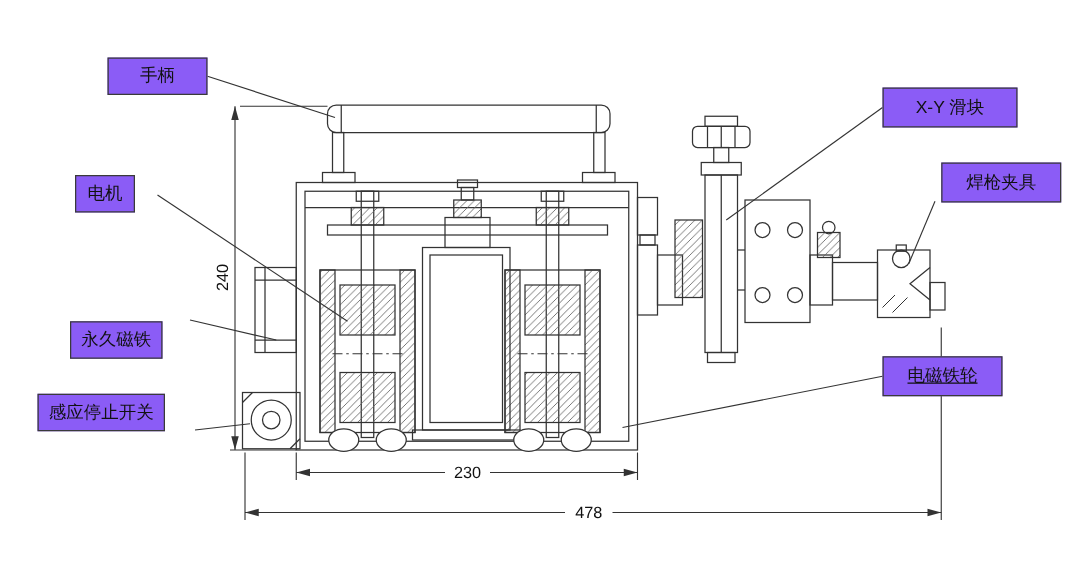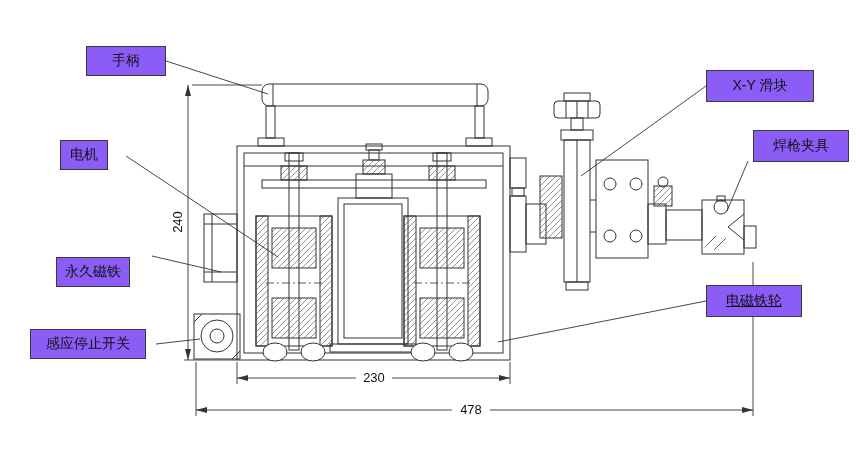--- a/index.html
+++ b/index.html
@@ -194,18 +194,18 @@
   <g fill="#111" stroke="none" font-size="13">
     <text x="179" y="222" text-anchor="middle" dominant-baseline="middle" transform="rotate(-90 179 222)">240</text>
     <text x="374" y="382" text-anchor="middle">230</text>
     <text x="471" y="414" text-anchor="middle">478</text>
   </g>
 </svg>
 
 <div class="label" style="left:86px;  top:46px;  width:80px;  height:30px;">手柄</div>
 <div class="label" style="left:60px;  top:140px; width:48px;  height:30px;">电机</div>
 <div class="label" style="left:56px;  top:257px; width:74px;  height:30px;">永久磁铁</div>
-<div class="label" style="left:30px;  top:329px; width:116px; height:30px;">感应停止开关</div>
+<div class="label" style="left:30px;  top:315px; width:102px; height:30px;">感应停止开关</div>
 <div class="label" style="left:706px; top:70px;  width:108px;  height:32px;">X-Y 滑块</div>
 <div class="label" style="left:706px; top:130px; width:96px;  height:32px;margin-left:47px;">焊枪夹具</div>
 <div class="label" style="left:706px; top:285px; width:96px;  height:32px;text-decoration:underline;">电磁铁轮</div>
 
 </div>
 
 </body></html>

